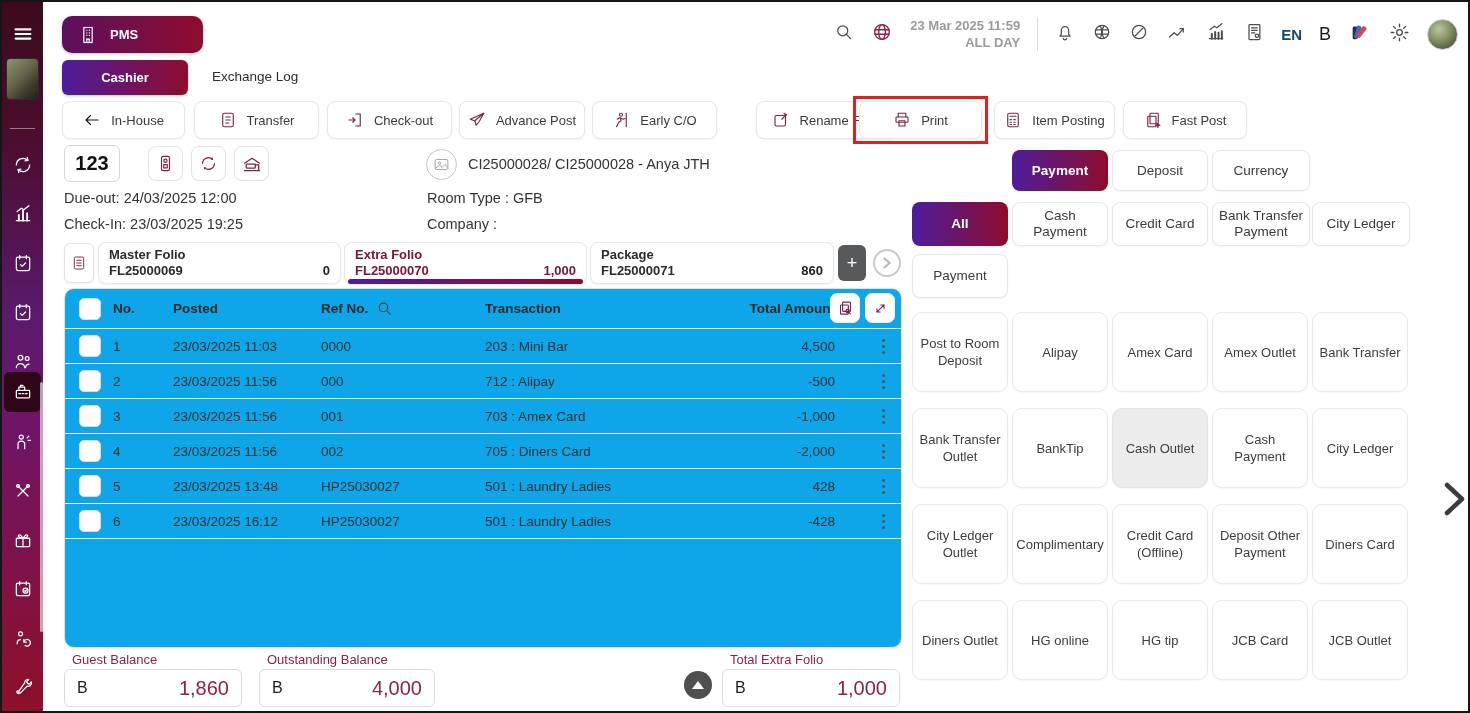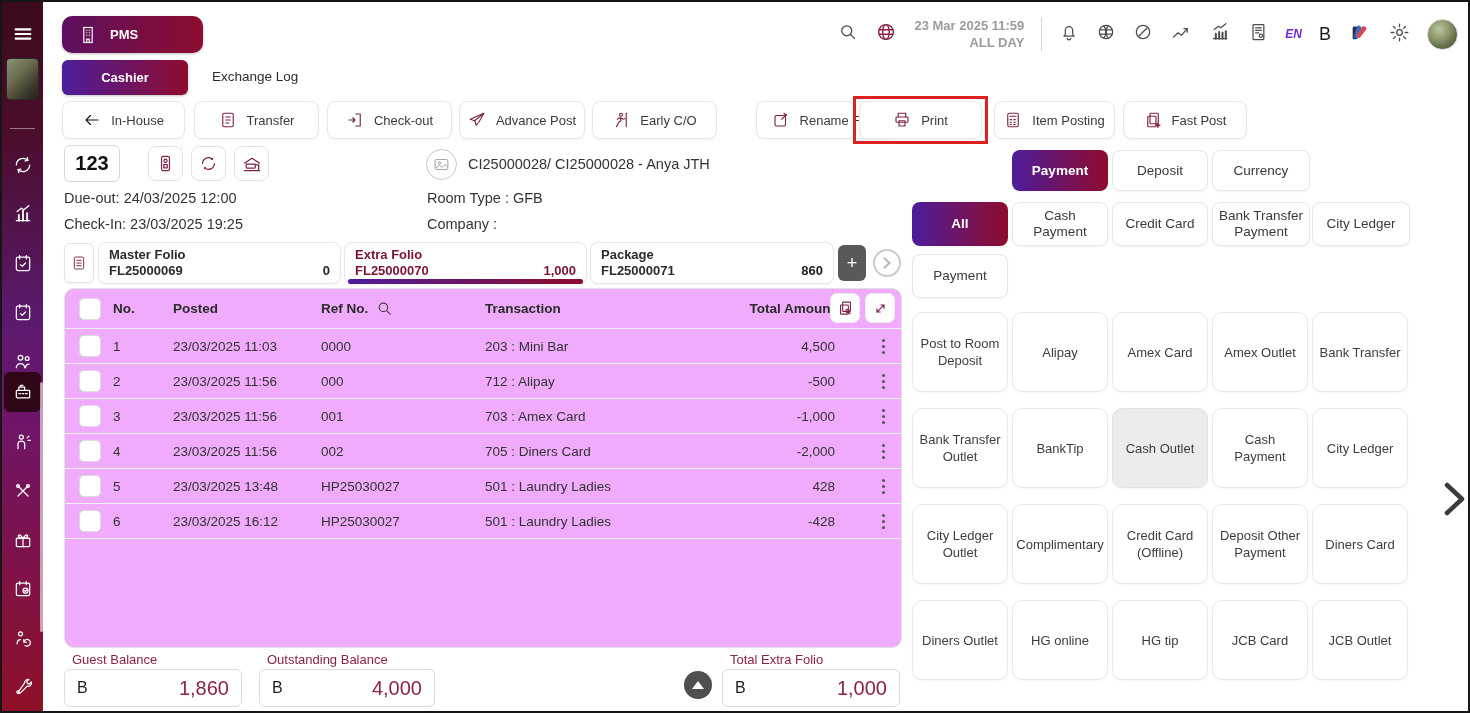--- a/index.html
+++ b/index.html
@@ -22,21 +22,21 @@
   
   .pms-btn { position:absolute; left:60px; top:14px; width:141px; height:37px; border-radius:10px;
     background:linear-gradient(90deg,#5c1060 0%,#8e0c2e 100%); display:flex; align-items:center; gap:12px;
     padding-left:16px; color:#fff; font-size:13px; font-weight:bold; box-shadow:0 1px 3px rgba(0,0,0,.25); }
   .pms-btn svg { stroke:#fff; fill:none; stroke-width:1.4; }
   .topright { position:absolute; right:10px; top:10px; height:44px; display:flex; align-items:center; gap:17px; }
   .topright svg { stroke:#4c4c4c; fill:none; stroke-width:1.5; stroke-linecap:round; stroke-linejoin:round; }
   .icon-globe-stats svg { stroke:#8c2344; }
   .date-block { text-align:right; color:#9b9b9b; font-weight:bold; font-size:13px; line-height:17px; }
   .v-divider { width:1px; height:34px; background:#d8d8d8; }
-  .lang-label { color:#6d28d9; font-size:12px; font-weight:bold;font-style:italic; }
+  .lang-label { color:#0c4a6e; font-size:15px; font-weight:bold; }
   .baht-label { color:#1c1c1c; font-size:18px; }
   .avatar { width:31px; height:31px; border-radius:50%;
     background:radial-gradient(circle at 38% 32%,#b9c6a0 0%,#8a9468 40%,#63714c 65%,#47412f 100%); border:1px solid #cfcfcf; }
 
   
   .tab-cashier { position:absolute; left:60px; top:58px; width:126px; height:35px; border-radius:6px;
     background:linear-gradient(90deg,#4d1d9c 0%,#8e0c2c 100%); color:#fff; font-size:13px; font-weight:bold;
     display:flex; align-items:center; justify-content:center; box-shadow:0 1px 3px rgba(0,0,0,.25); }
   .tab-exchange { position:absolute; left:210px; top:67px; font-size:13.5px; color:#2d2d2d; }
 
@@ -79,21 +79,21 @@
   .folio-tab.active .fname, .folio-tab.active .fnum, .folio-tab.active .famt { color:#7c1237; }
   .folio-tab.active::after { content:""; position:absolute; left:3px; right:3px; bottom:-1px; height:5px;
     border-radius:3px; background:linear-gradient(90deg,#4d1d9c 0%,#8e0c2c 100%); }
   .folio-add { position:absolute; left:836px; top:243px; width:28px; height:36px; background:#58595b; color:#fff;
     border-radius:6px; display:flex; align-items:center; justify-content:center; font-size:18px; }
   .folio-next { position:absolute; left:871px; top:247px; width:28px; height:28px; border-radius:50%;
     border:2px solid #cacaca; display:flex; align-items:center; justify-content:center; }
   .folio-next svg { stroke:#b9b9b9; fill:none; stroke-width:2.2; stroke-linecap:round; }
 
   
-  .tx-panel { position:absolute; left:62px; top:286px; width:838px; height:360px; background:#f0abfc;
+  .tx-panel { position:absolute; left:62px; top:286px; width:838px; height:360px; background:#0ea5e9;
     border:1px solid #e2e2e2; border-radius:10px; overflow:hidden; }
   .tx-row { display:grid; grid-template-columns:48px 60px 148px 164px 232px 146px 40px; align-items:center; height:35px;
     border-bottom:1px solid #f0f0f0; font-size:13.5px; color:#333; }
   .tx-head { height:40px; font-weight:bold; color:#2b2b2b; border-bottom:1px solid #ececec; position:relative; }
   .tx-amt { text-align:right; padding-right:28px; }
   .cbx { width:22px; height:22px; border:1px solid #dcdcdc; border-radius:5px; margin-left:14px; background:#fff; }
   .kebab { display:flex; flex-direction:column; gap:3px; align-items:center; }
   .kebab i { width:3px; height:3px; border-radius:50%; background:#555; }
   .refhead { display:flex; align-items:center; gap:8px; }
   .refhead svg, .hd-actions svg { stroke:#7c2148; fill:none; stroke-width:1.6; stroke-linecap:round; stroke-linejoin:round; }

